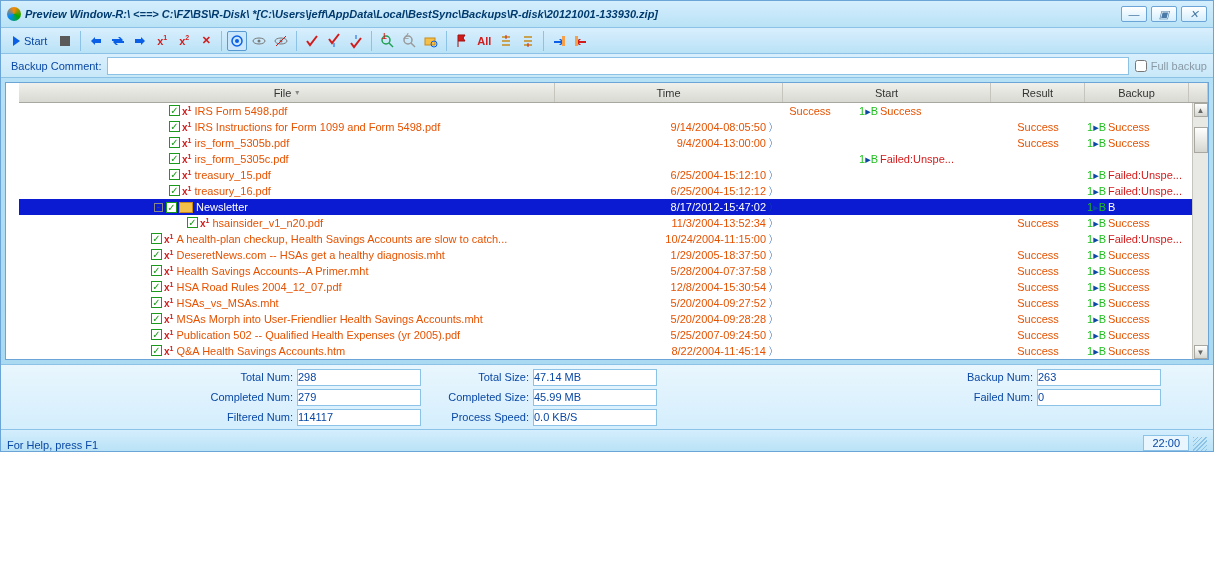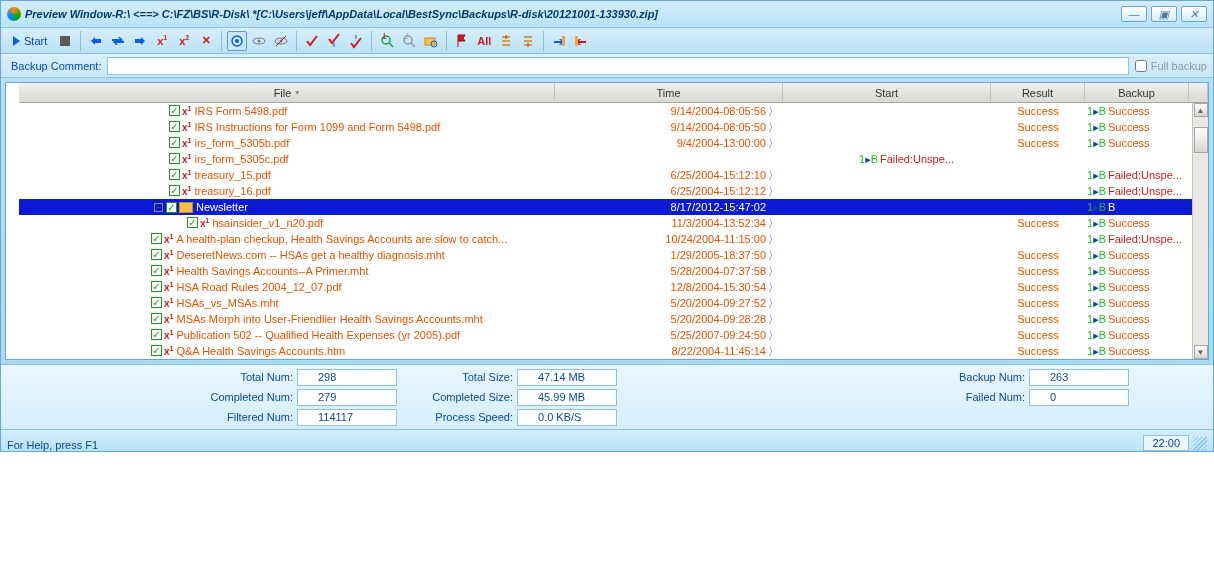--- a/index.html
+++ b/index.html
@@ -72,21 +72,21 @@
   .x1 sup{font-size:7px;}
   .folder { width:14px;height:11px;background:#f5c04a;border:1px solid #c78a1a;display:inline-block;margin-right:3px; }
   .fname { color:#e65200; }
   .row.sel .fname { color:#fff; }
 
   
   .summary { display:flex; background:linear-gradient(#e9f6fd,#d4eefd); border-top:1px solid #8cc2e5; padding:2px 0; }
   .scol { flex:1; }
   .srow { display:flex; align-items:center; height:20px; }
   .slabel { width:296px; text-align:right; padding-right:4px; color:#0a48a5; }
-  .sval { width:100px; border:1px solid #8cc2e5; background:#fff; color:#0a48a5; padding:1px 20px; height:17px; }
+  .sval { width:124px; border:1px solid #8cc2e5; background:#fff; color:#0a48a5; padding:1px 0; height:17px; }
   .scol2 .slabel { width:112px; }
   .scol3 .slabel { width:220px; }
 
   
   .status { display:flex; height:22px; align-items:flex-end; background:linear-gradient(#d4eefd,#b9e2f6); border-top:1px solid #8cc2e5; padding:0 6px; color:#0a48a5; }
   .status .sp { flex:1; }
   .status .clock { border:1px solid #8cc2e5; background:#e9f6fd; padding:1px 8px; margin-right:4px; }
   .grip { width:14px; height:14px; background:repeating-linear-gradient(135deg,#8cc2e5 0 1px,transparent 1px 3px); }
 
   
@@ -266,21 +266,20 @@
     </div>
     <div class="tbody">
       <div class="rows" id="rows">
           <div class="row">
             <div class="cell c-file">
               <span class="tree-ind" style="width: 150px;"></span>
               <span class="chk2">✓</span>
               <span class="x1">x<sup>1</sup></span>
               <span class="fname">IRS Form 5498.pdf</span>
             </div>
-            <div class="cell c-time">9/14/2004-08:05:56<span class="arrow">〉</span></div>
             <div class="cell c-size"></div>
             <div class="cell c-result">Success</div>
             <div class="cell c-backup">
               <span class="bk-icon">
                 <span class="g">1</span>
                 <span class="b">▸</span>
                 <span class="g">B</span>
               </span>
               <span class="bk-succ">Success</span>
             </div>

